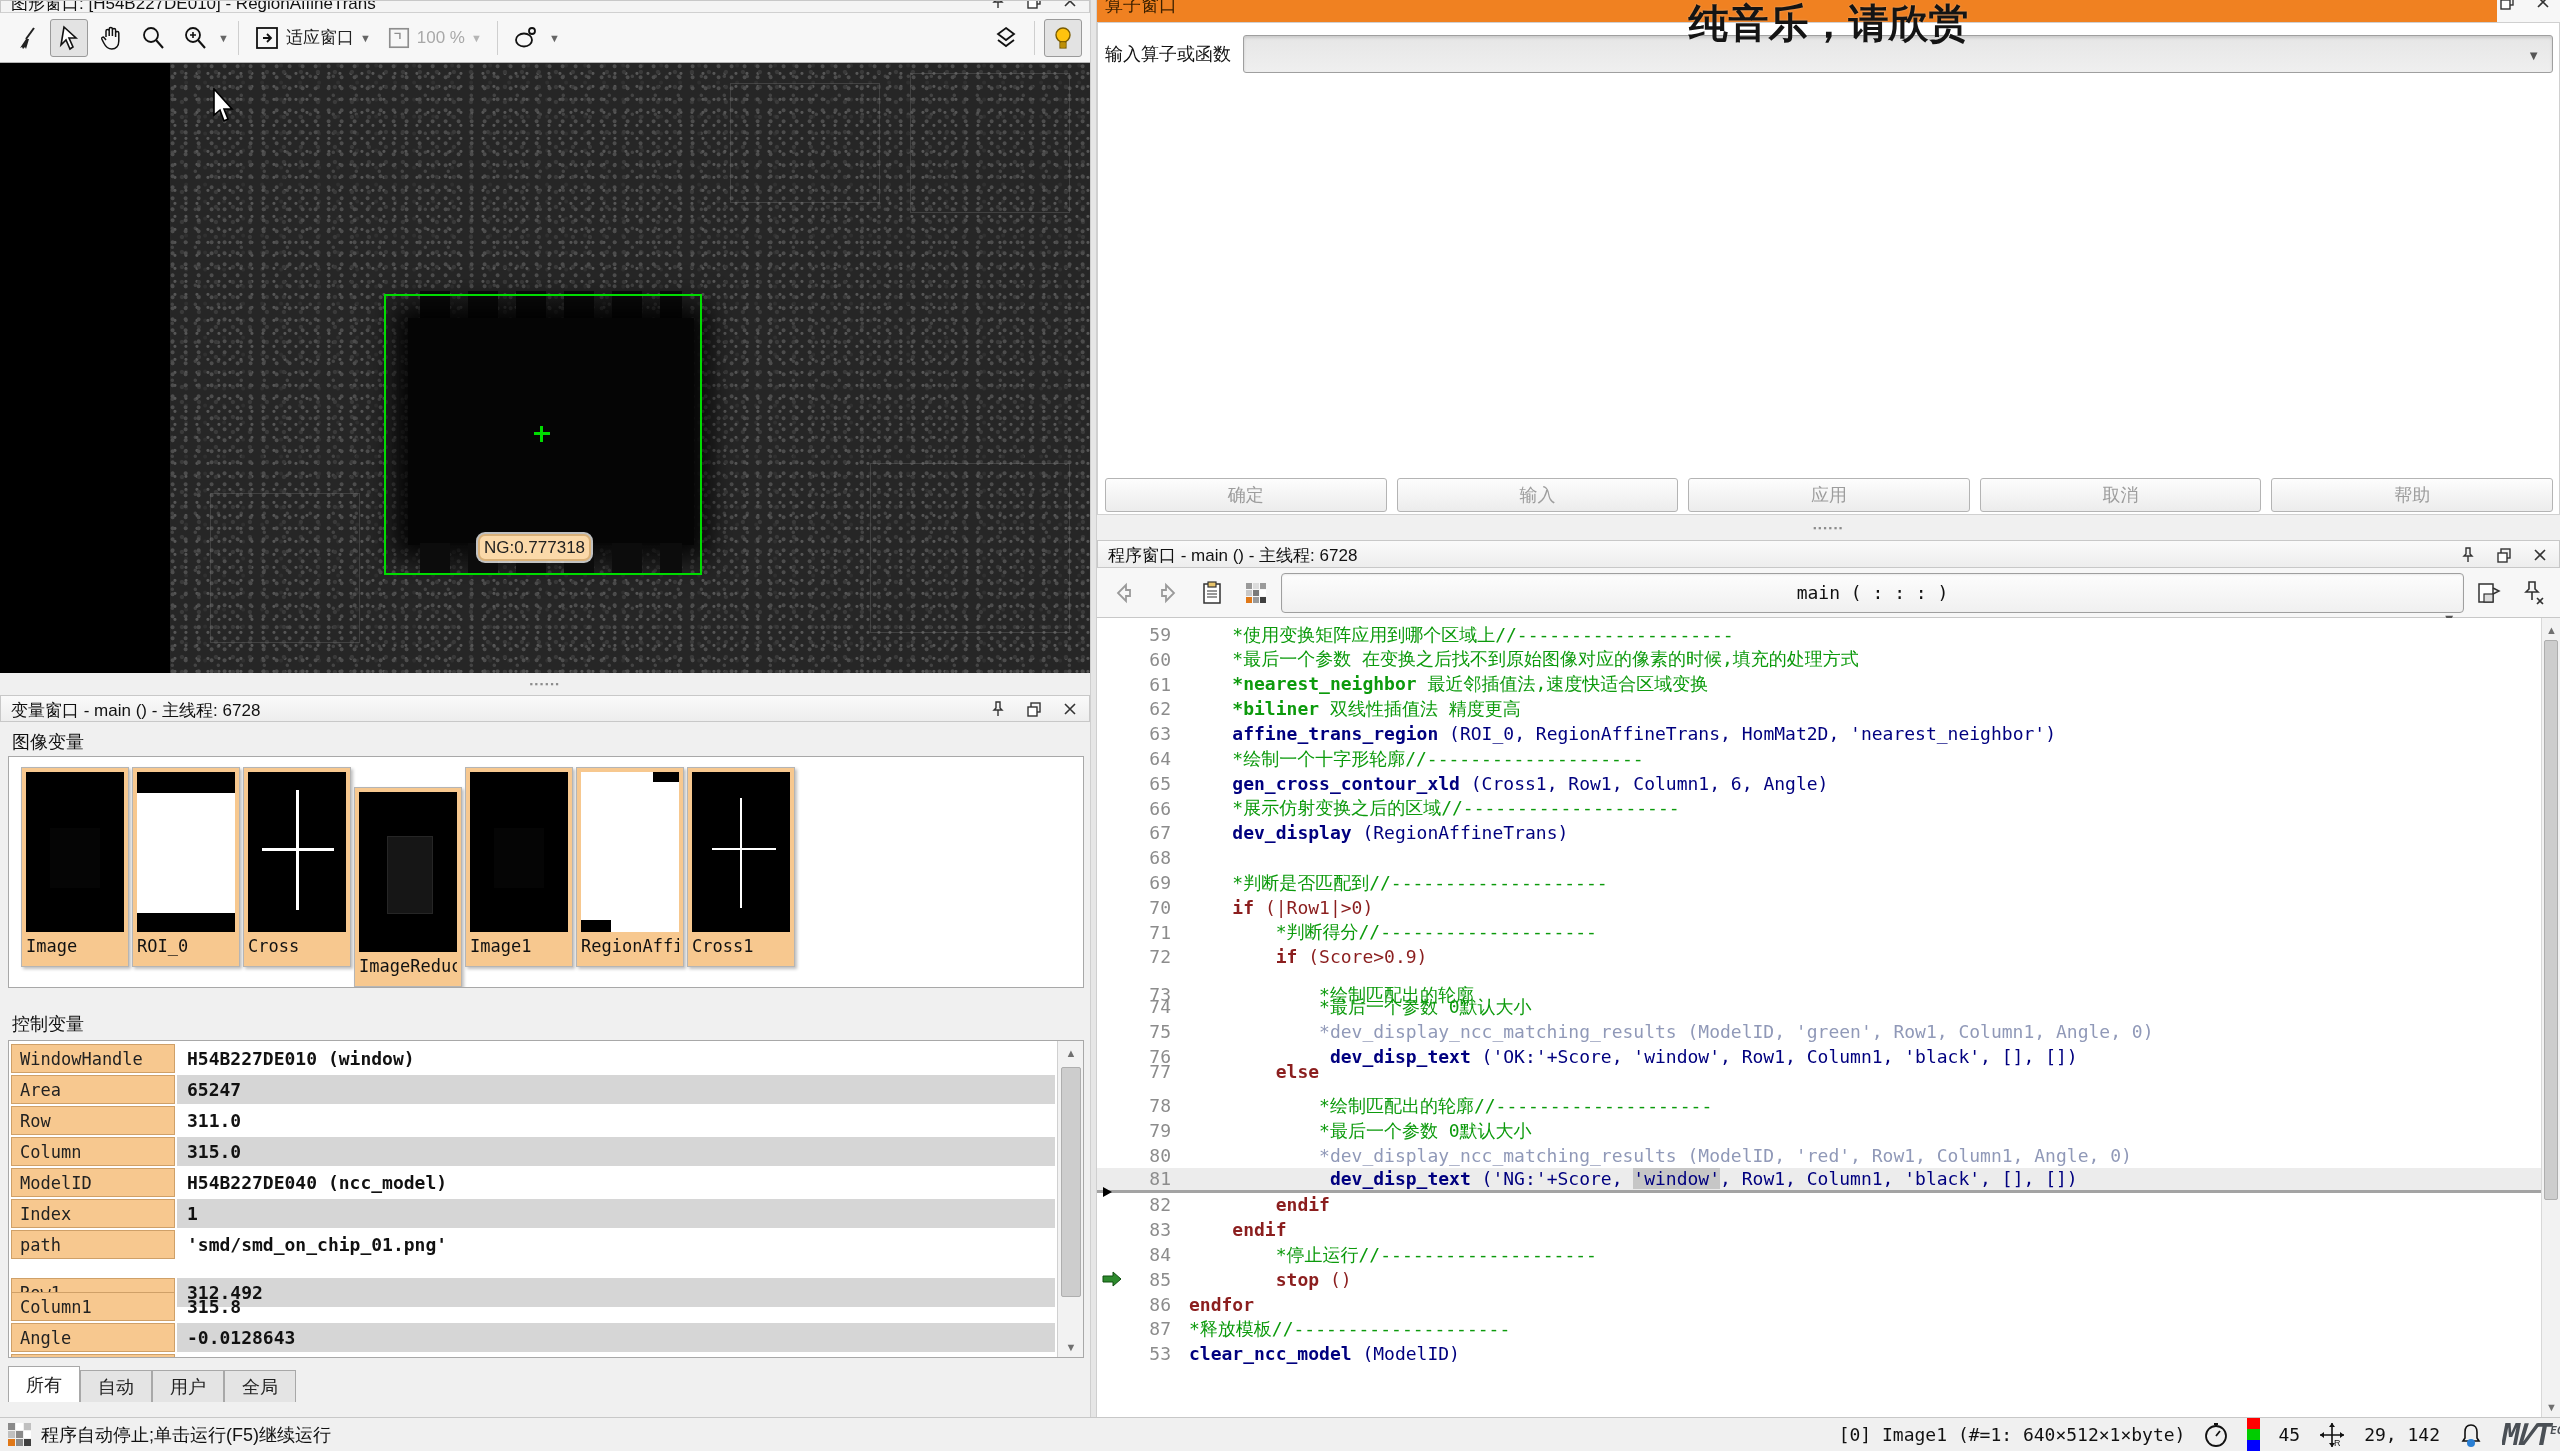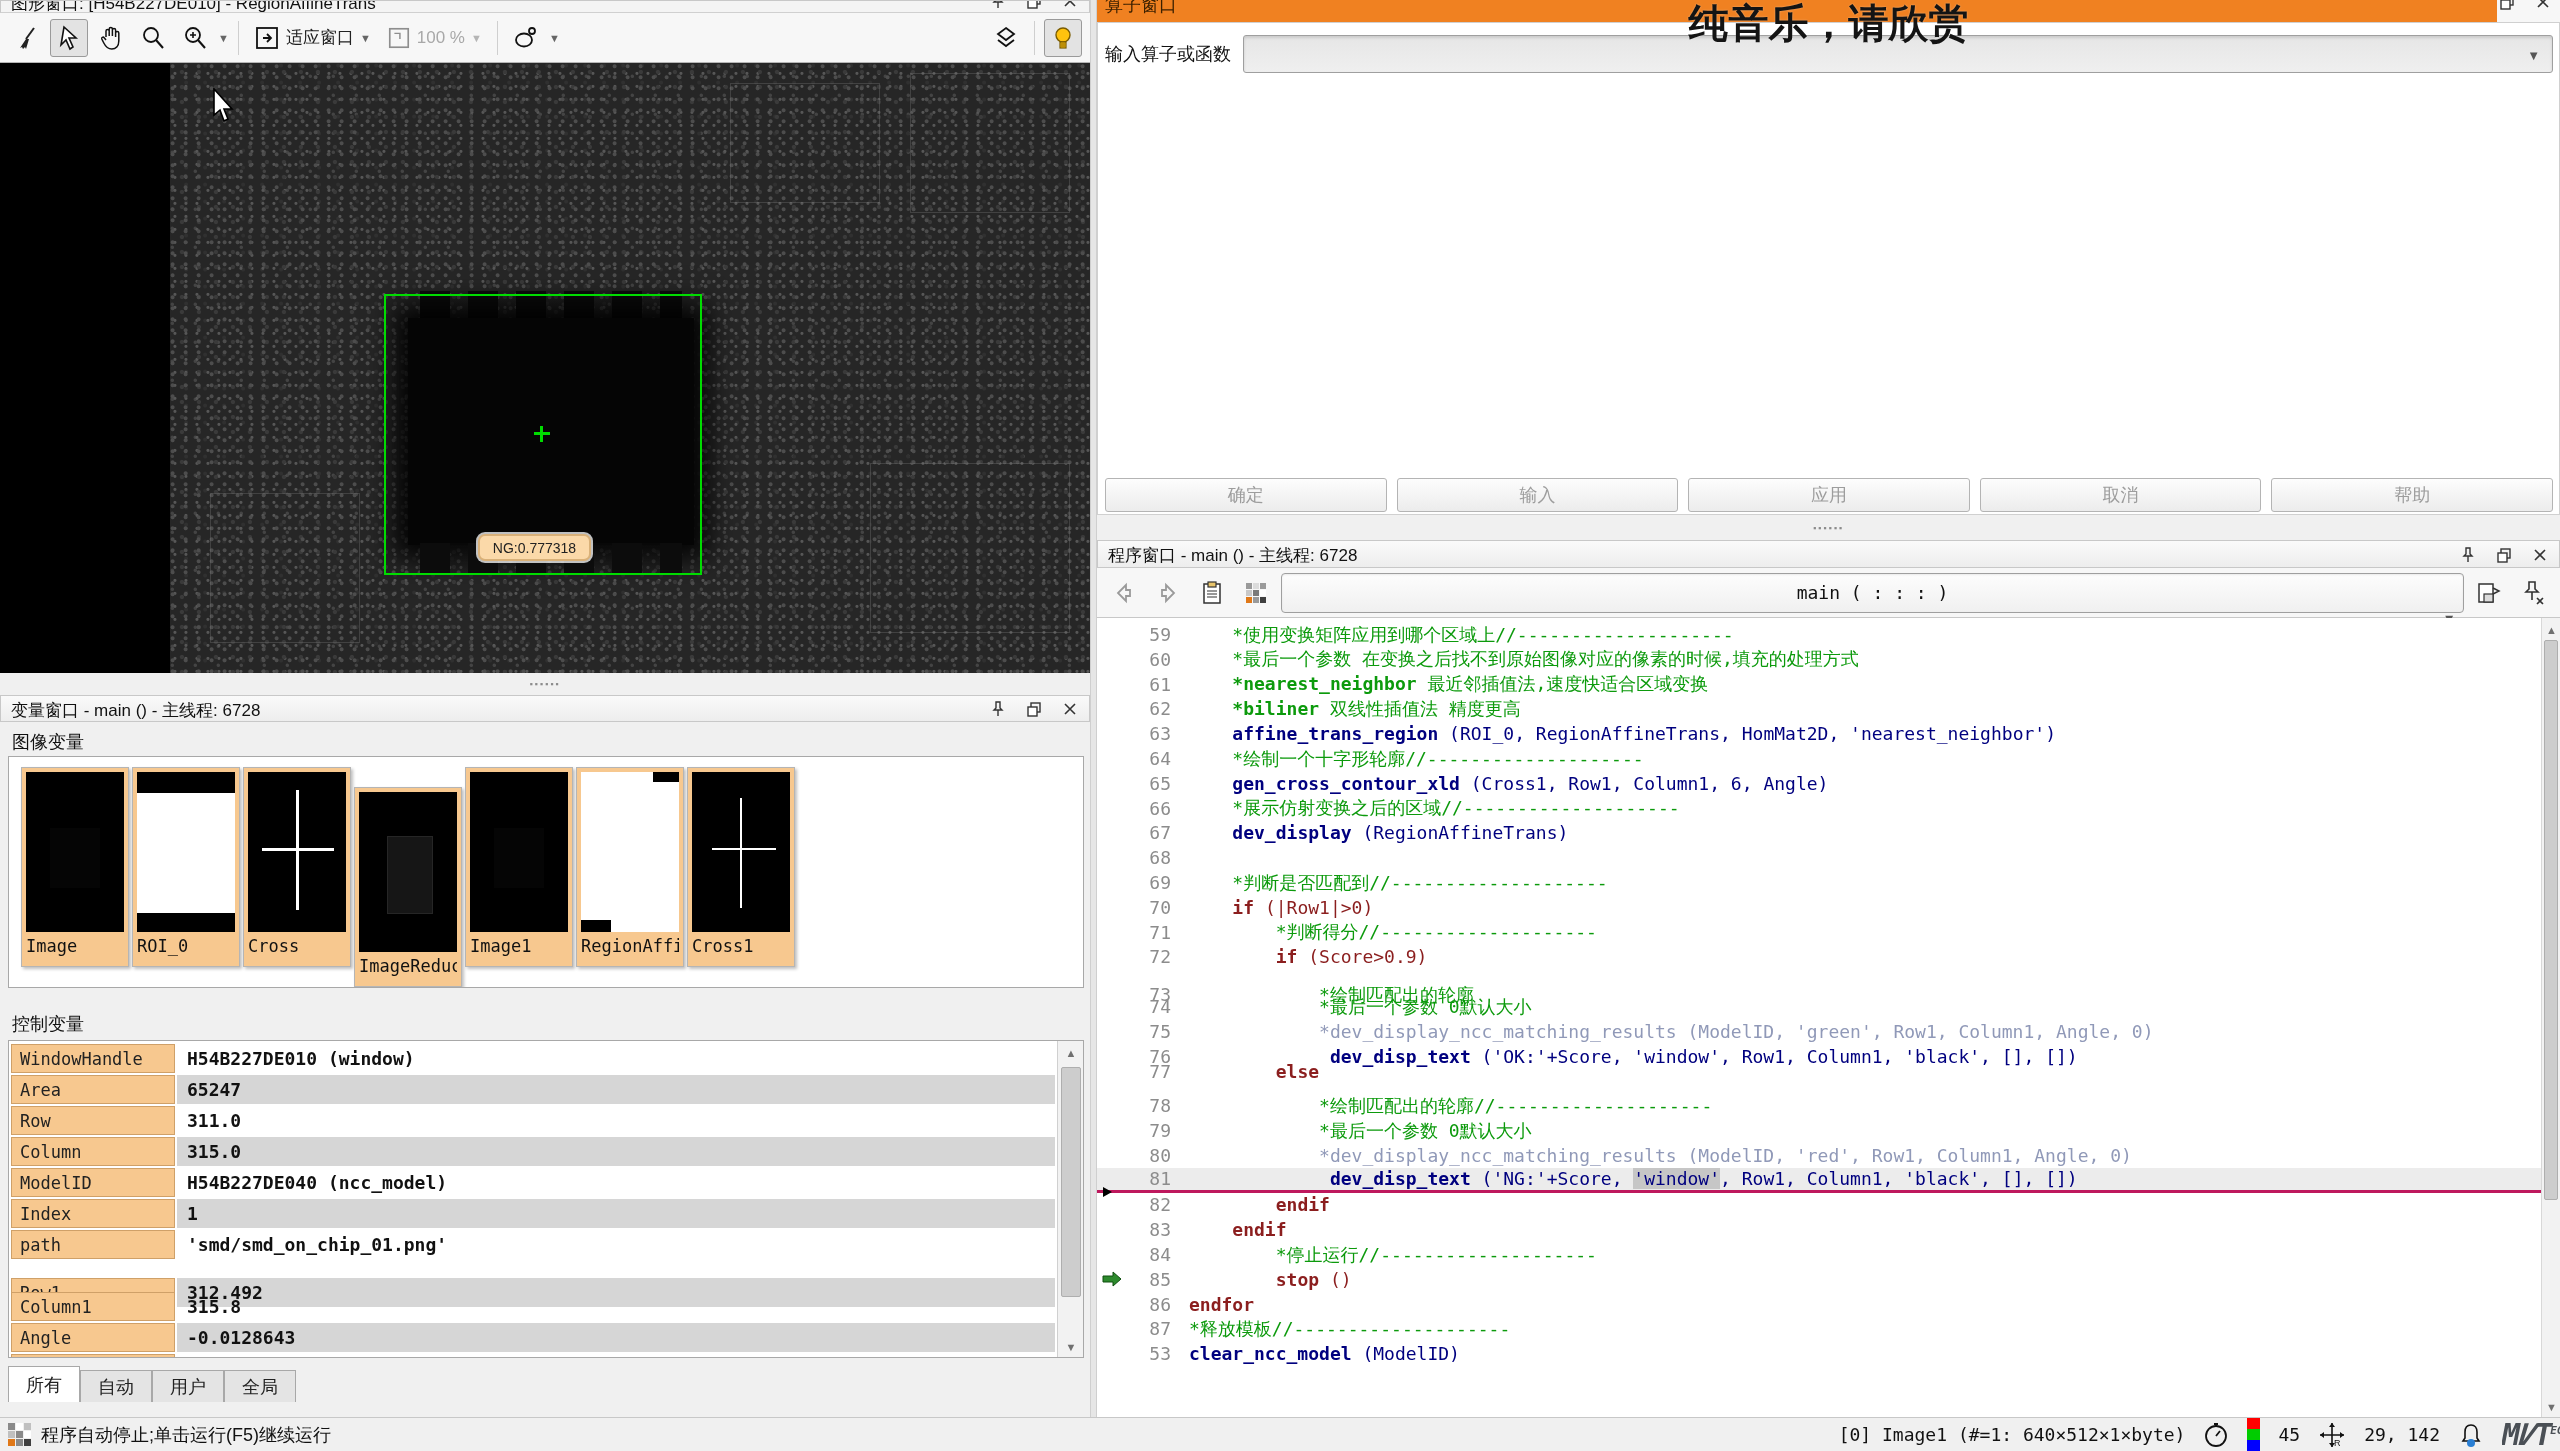--- a/index.html
+++ b/index.html
@@ -38,21 +38,21 @@
       radial-gradient(circle at 85% 15%, #303030 0 1.4px, transparent 2.4px),
       radial-gradient(circle at 10% 70%, #444 0 1.2px, transparent 2.2px);
     background-size:13px 11px, 17px 15px, 11px 13px, 19px 17px, 23px 19px; }
   #img-area { left:170px; top:0; width:920px; height:610px; }
   .faintbox { border:1px solid rgba(120,120,120,.35); }
   #chip-body { left:238px; top:255px; width:286px; height:227px; background:#050505; box-shadow:0 0 26px 14px rgba(0,0,0,.92); }
   .legs { height:30px; background:repeating-linear-gradient(90deg, #0c0c0c 0 30px, rgba(20,20,20,.2) 30px 48px); }
   #roi-rect { left:384px; top:231px; width:318px; height:281px; border:2px solid #00dc00; }
   #roi-cross-v { left:540px; top:363px; width:3px; height:16px; background:#00dc00; }
   #roi-cross-h { left:534px; top:369px; width:16px; height:3px; background:#00dc00; }
-  #ng-label { left:478px; top:471px; width:113px; height:27px; background:#fbd9a9; border:2px solid #d9b179; border-radius:7px; box-shadow:0 0 0 2px rgba(255,255,255,.75); display:flex; align-items:center; justify-content:center; font-size:14px; color:#222; }
+  #ng-label { left:478px; top:471px; width:113px; height:27px; background:#fbd9a9; border:2px solid #d9b179; border-radius:7px; box-shadow:0 0 0 2px rgba(255,255,255,.75); display:flex; align-items:center; justify-content:center; font-size:17px; color:#222; }
   #mouse-cursor { left:212px; top:25px; }
 
   
   .hsplit { background:#f0f0f0; display:flex; align-items:center; justify-content:center; }
   .dots { color:#8a8a8a; font-size:9px; letter-spacing:2px; line-height:4px; }
   #vsplit { left:1090px; top:0; width:7px; height:1417px; background:#e6e6e6; border-left:1px solid #cfcfcf; border-right:1px solid #cfcfcf; }
 
   
   #var-title { left:0; top:695px; width:1090px; height:27px; }
   .seclabel { font-size:18px; color:#111; }
@@ -116,21 +116,21 @@
   #prog-title { left:1097px; top:540px; width:1463px; height:28px; }
   #prog-toolbar { left:1097px; top:568px; width:1463px; height:50px; background:#f7f7f7; border-bottom:1px solid #c8c8c8; display:flex; align-items:center; padding:0 8px; gap:6px; }
   #proc-combo { width:1200px; height:40px; background:linear-gradient(#fdfdfd,#f0f0f0); border:1px solid #9f9f9f; border-radius:4px; display:flex; align-items:center; gap:8px; padding:0 10px; font-family:"DejaVu Sans Mono", monospace; font-size:18px; color:#111; box-shadow:inset 0 1px 2px rgba(0,0,0,.08);flex-direction:column; }
   #proc-combo .arr { margin-left:auto; font-size:13px; color:#555; }
 
   #code-area { left:1097px; top:618px; width:1444px; height:799px; background:#fff; overflow:hidden; }
   .cl { position:absolute; left:0; width:1444px; height:25px; display:flex; align-items:center; }
   .cl .pcgut { position:absolute; left:4px; top:3px; width:22px; height:18px; }
   .cl .ln { position:absolute; left:28px; width:46px; text-align:right; font-family:"DejaVu Sans Mono", monospace; font-size:18px; color:#8c8c8c; }
   .cl .ct { position:absolute; left:92px; font-family:"DejaVu Sans Mono", monospace; font-size:18px; white-space:pre; }
-  .cl.hl { background:#ececec; border-bottom:3px solid #be185d; }
+  .cl.hl { background:#ececec; border-bottom:3px solid #a3a3a3; }
   .cl.hl .caret { position:absolute; left:6px; bottom:-7px; width:0; height:0; border-top:5px solid transparent; border-bottom:5px solid transparent; border-left:9px solid #000; }
   .s-c  { color:#0c9a0c; }
   .s-cb { color:#0c9a0c; font-weight:bold; }
   .s-o  { color:#00007f; }
   .s-ob { color:#00007f; font-weight:bold; }
   .s-k  { color:#8b1e1e; }
   .s-kb { color:#8b1e1e; font-weight:bold; }
   .s-m  { color:#9099b8; }
   .s-osel { color:#00007f; background:#c6c6c6; }
 

